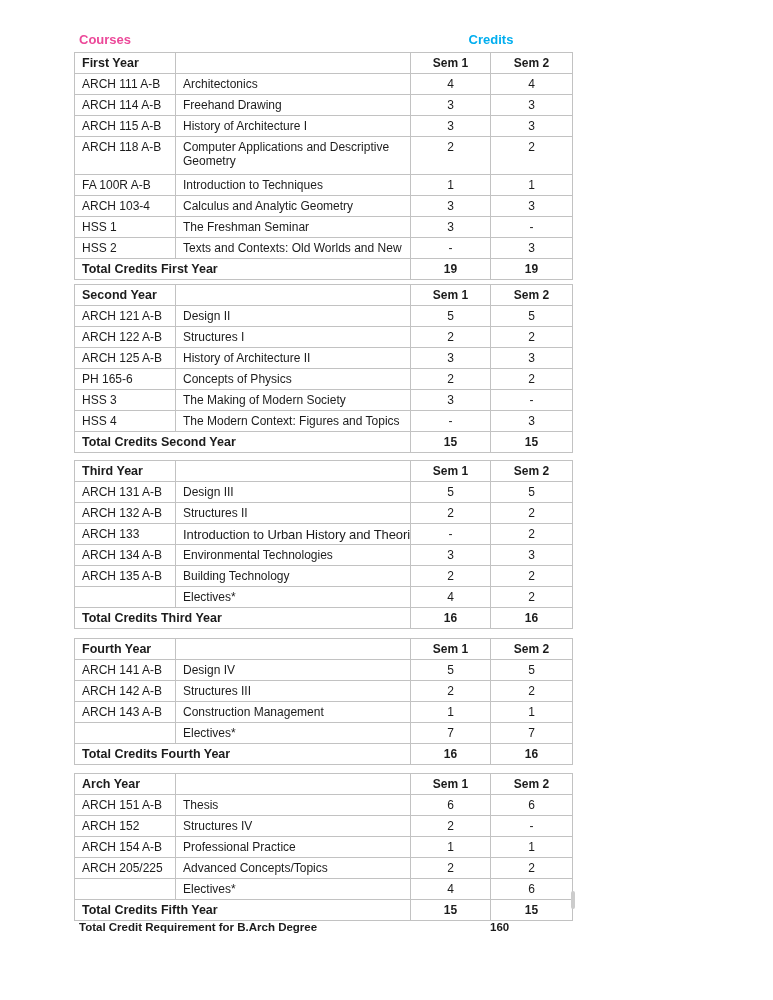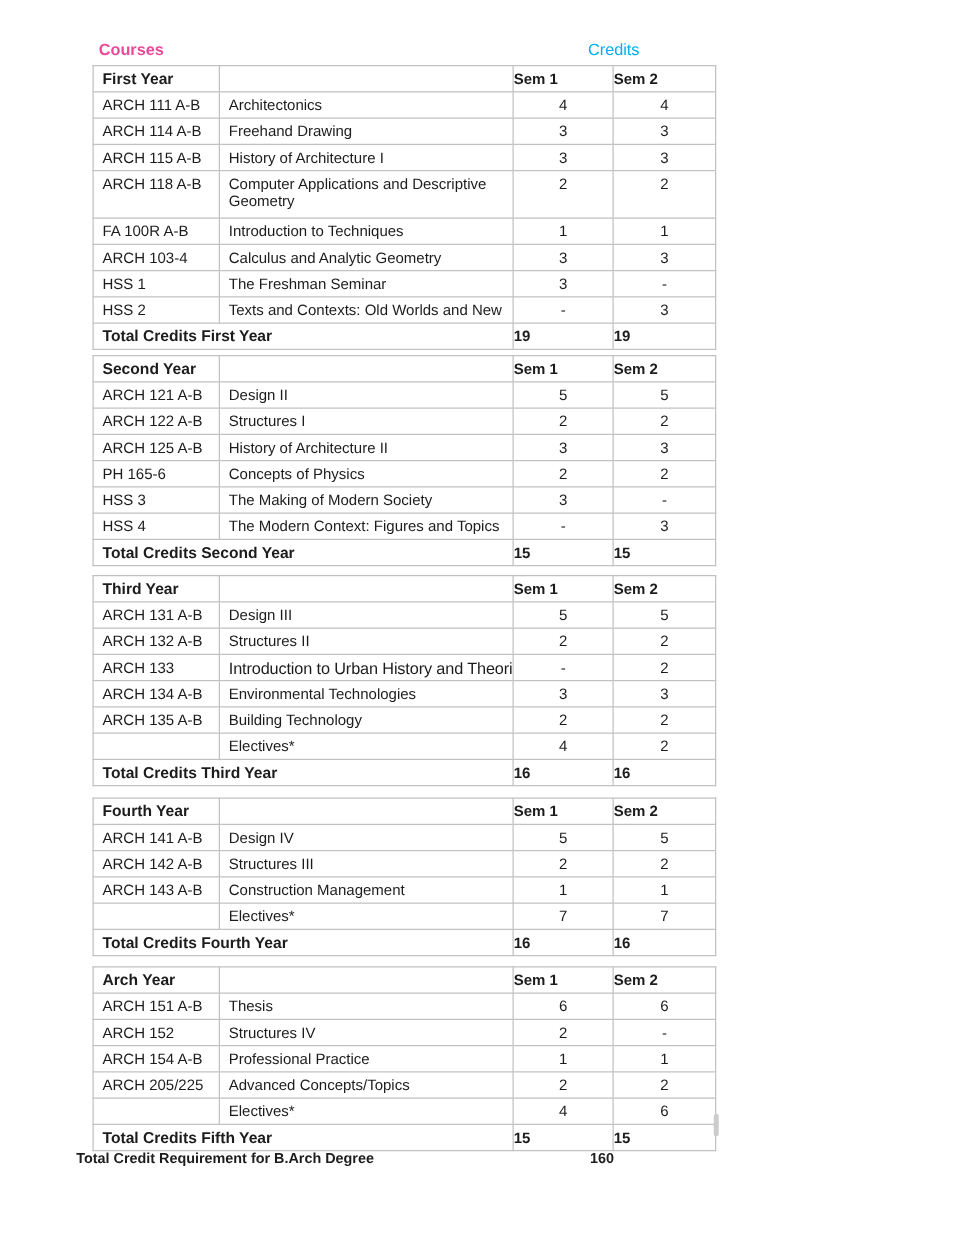--- a/index.html
+++ b/index.html
@@ -3,38 +3,38 @@
 <meta charset="utf-8">
 <style>
   html, body { margin:0; padding:0; }
   body {
     width:773px; height:1000px; position:relative; background:#ffffff;
     font-family:"Liberation Sans", sans-serif; color:#1c1c1c;
   }
   
   .title-row { position:absolute; left:74px; top:32px; width:498px; height:16px; }
   .courses-label { position:absolute; left:5px; top:0; font-size:13px; font-weight:bold; }
-  .credits-label { position:absolute; left:336px; top:0; width:162px; text-align:center; font-size:13px; font-weight:normal; }
+  .credits-label { position:absolute; left:336px; top:0; width:162px; text-align:center; font-size:13px; font-weight:bold; }
   
   table { border-collapse:collapse; table-layout:fixed; width:498px; position:absolute; left:74px; background:#fff;padding-left:28px; }
   .t1 { top:52px; } .t2 { top:284px; } .t3 { top:460px; } .t4 { top:638px; } .t5 { top:773px; }
   td, th {
     border:1px solid #c2c2c2; font-size:12px; font-weight:normal;
     height:20px; vertical-align:middle; padding:0 2px 0 7px; text-align:left;
     overflow:hidden; white-space:nowrap;
   }
   th.year-cell { font-weight:bold; font-size:12.5px; }
-  th.sem-cell, td.total-num { font-weight:bold; padding:0; }
+  th.sem-cell, td.total-num { font-weight:bold; text-align:center; padding:0; }
   td.num-cell { text-align:center; padding:0; }
   td.total-label-cell { font-weight:bold; font-size:12.5px; }
   td.wrap { white-space:normal; line-height:14px; height:34px; vertical-align:top; padding-top:3px;margin-top:18px; }
   td.vtop { vertical-align:top; padding-top:3px; }
   td.condensed { font-size:13px; letter-spacing:-0.1px; }
   
-  .footer-row { position:absolute; left:56px; top:921px; width:498px; height:16px; }
+  .footer-row { position:absolute; left:74px; top:921px; width:498px; height:16px; }
   .footer-label { position:absolute; left:5px; top:0; font-size:11.5px; font-weight:bold; }
   .footer-value { position:absolute; left:416px; top:0; width:82px; text-align:left; font-size:11.5px; font-weight:bold; }
   
   .scroll-thumb { position:absolute; left:571px; top:891px; width:4px; height:18px; background:#cccccc; border-radius:2px; }
 </style>
 </head>
 <body>
 
 <div class="title-row">
   <span class="courses-label" style="color: #ec4899;">Courses</span>

